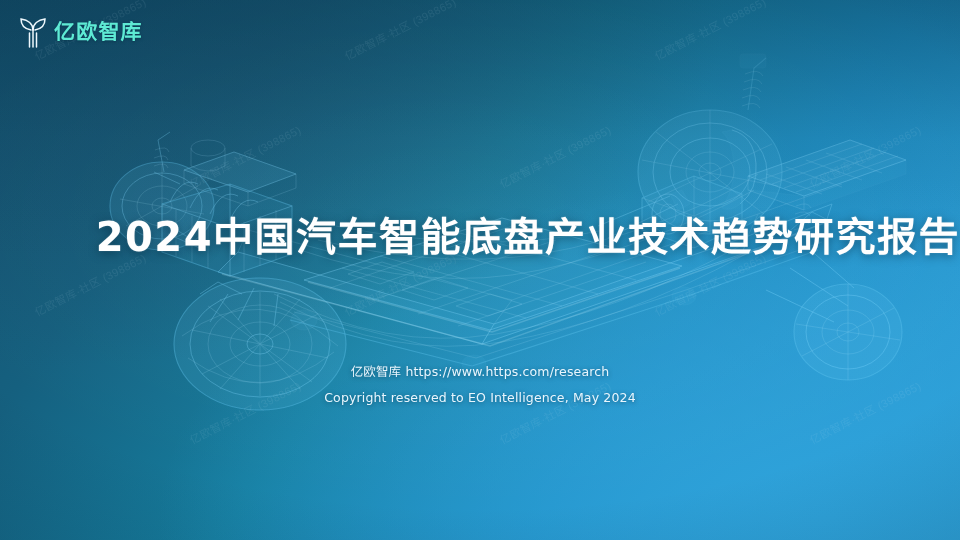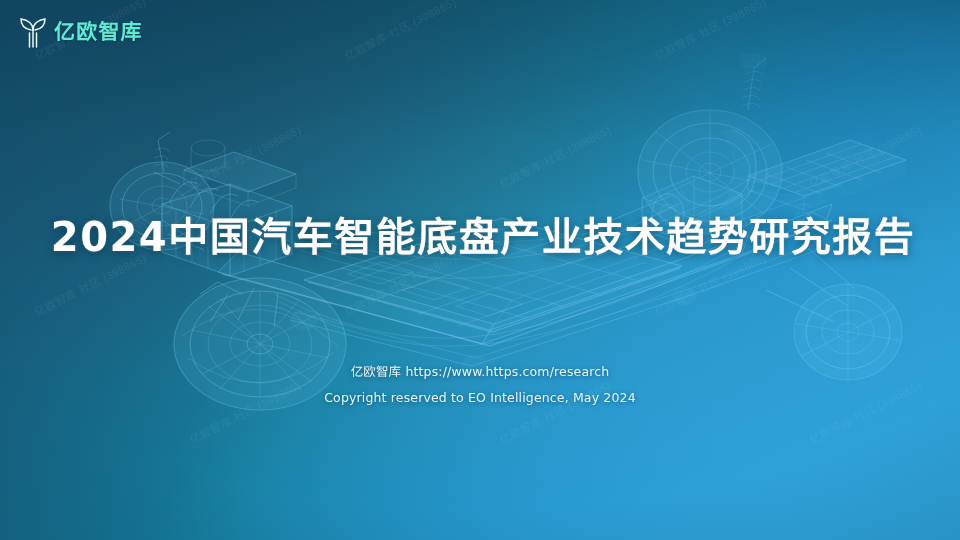--- a/index.html
+++ b/index.html
@@ -92,21 +92,21 @@
     font-family: "DejaVu Sans", "Liberation Sans", sans-serif;
     text-shadow: 0 1px 3px rgba(4,42,62,0.55);
   }
 
   
   .title-wrap {
     position: absolute;
     left: 6px;
     right: 0;
     top: 214px;
-    text-align: center;
+    text-align: right;
     z-index: 5;
   }
   .title {
     display: inline-block;
     margin: 0;
     font-size: 40px;
     font-weight: 700;
     color: #ffffff;
     letter-spacing: 1.5px;
     line-height: 1.15;

